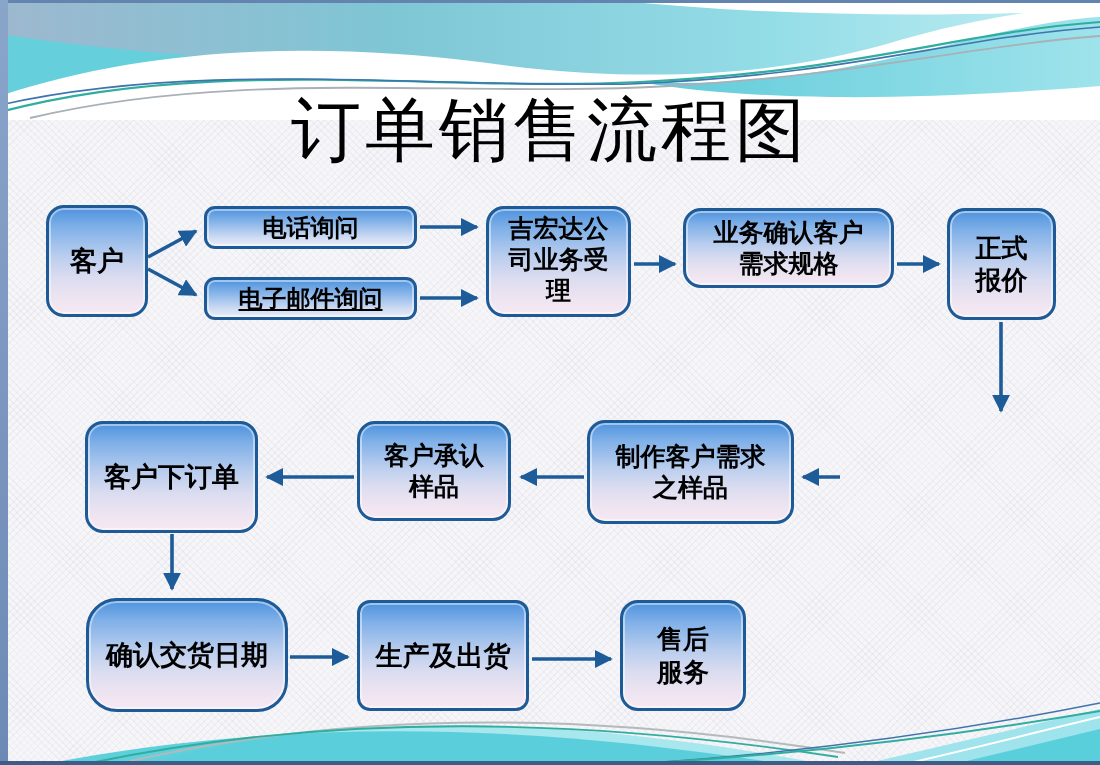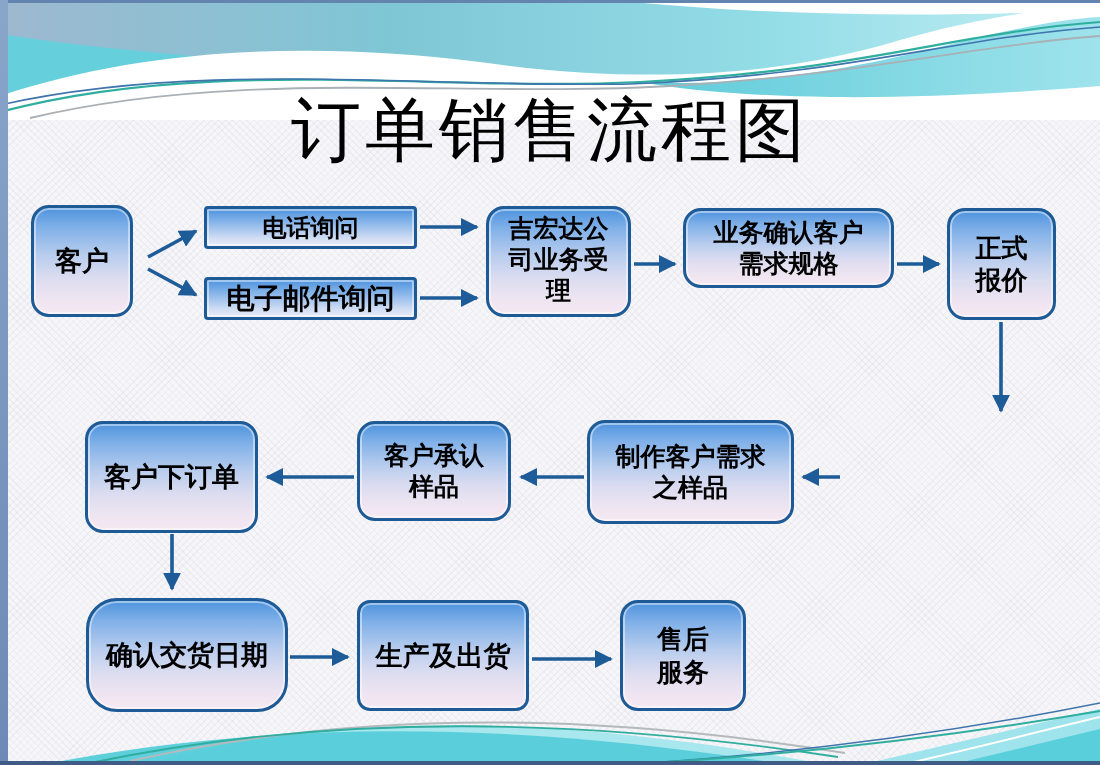--- a/index.html
+++ b/index.html
@@ -27,26 +27,26 @@
   .connectors{position:absolute;left:0;top:0;z-index:6;}
   .node{
     position:absolute;z-index:10;box-sizing:border-box;
     display:flex;align-items:center;justify-content:center;text-align:center;
     border:3px solid #1d5a96;border-radius:18px;
     background:linear-gradient(180deg,#4f93de 0%,#7fb0e8 18%,#b9cdee 45%,#dadcf0 65%,#eee4f1 85%,#f5e9f2 100%);
     box-shadow:inset 0 0 0 2px rgba(255,255,255,.45);
     color:#000;font-weight:bold;white-space:pre-line;line-height:1.25;
   }
   .node.small{
-    border-radius:4px;
+    border-radius:11px;
     background:linear-gradient(180deg,#4f93de 0%,#86b4e9 35%,#cfdcf3 78%,#e9ecf8 100%);
   }
-  #n-customer{left:31px;top:205px;width:102px;height:112px;font-size:27px;}
+  #n-customer{left:46px;top:205px;width:102px;height:112px;font-size:27px;}
   #n-phone{left:204px;top:206px;width:213px;height:43px;font-size:24px;}
-  #n-email{left:204px;top:277px;width:213px;height:43px;font-size:28px;}
+  #n-email{left:204px;top:277px;width:213px;height:43px;font-size:24px;text-decoration:underline;}
   #n-acceptance{left:486px;top:206px;width:145px;height:111px;font-size:25px;font-family:Liberation Mono, monospace;}
   #n-specs{left:683px;top:208px;width:211px;height:80px;font-size:25px;}
   #n-quote{left:947px;top:208px;width:109px;height:112px;font-size:26px;}
   #n-trade{left:843px;top:420px;width:211px;height:112px;font-size:26px;}
   #n-sample{left:587px;top:420px;width:207px;height:104px;font-size:25px;}
   #n-approve{left:357px;top:421px;width:154px;height:100px;font-size:25px;}
   #n-order{left:85px;top:421px;width:173px;height:112px;font-size:27px;}
   #n-delivery{left:86px;top:598px;width:202px;height:114px;font-size:27px;border-radius:31px;}
   #n-production{left:357px;top:600px;width:172px;height:111px;font-size:27px;border-radius:13px;}
   #n-service{left:620px;top:600px;width:126px;height:111px;font-size:26px;text-align:center;}

